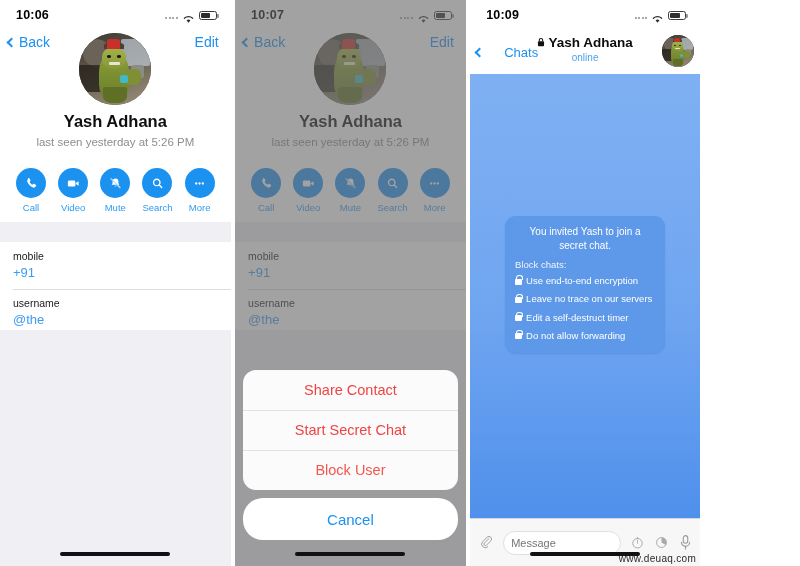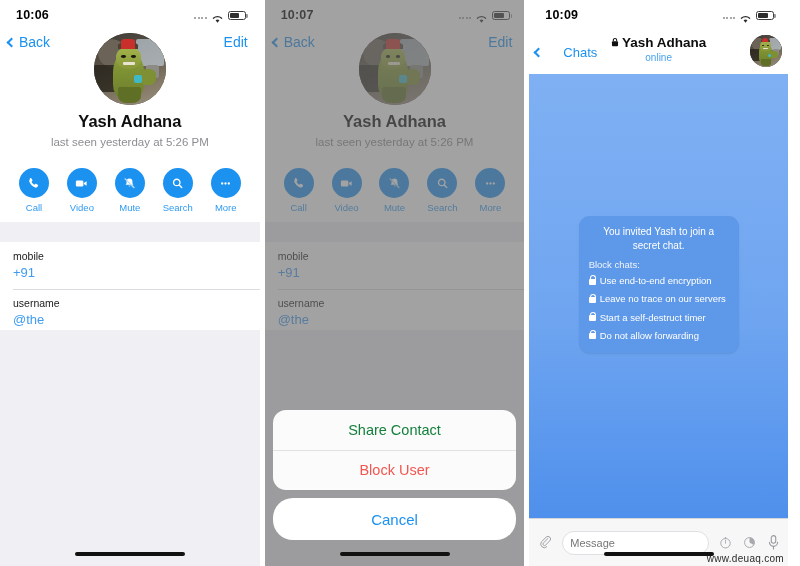--- a/index.html
+++ b/index.html
@@ -2,21 +2,21 @@
 <html><head>
 <meta charset="utf-8">
 <style>
   * { box-sizing: border-box; margin: 0; padding: 0; }
   html, body {
     width: 800px; height: 566px;
     background: #ffffff;
     font-family: "Liberation Sans", sans-serif;
     overflow: hidden;
   }
-  .sheet { position: relative; width: 788px; height: 566px; background:#ffffff; display:flex; }
+  .sheet { position: relative; width: 700px; height: 566px; background:#ffffff; display:flex; }
 
   .panel { position: relative; height: 566px; overflow: hidden; background:#fff; }
   .p1 { width: 264px; }
   .gap { width: 5px; background:#ffffff; height:566px; }
   .p2 { width: 264px; }
   .p3 { width: 263px; }
 
   
   .statusbar {
     height: 30px; display:flex; align-items:center; justify-content:space-between;
@@ -85,21 +85,21 @@
   .info-value { font-size:13px; color:#3e9bf2; }
   .filler { position:absolute; left:0; right:0; bottom:0; background:#efeff4; }
 
   
   .home-ind { position:absolute; bottom:10px; left:50%; transform:translateX(-50%); width:110px; height:4px; background:#111; border-radius:3px; }
 
   
   .dim { position:absolute; inset:0; background:rgba(105,105,105,0.62); z-index:5; }
   .sheet-wrap { position:absolute; left:8px; right:8px; bottom:26px; z-index:6; }
   .sheet-group { background:#fbfbfb; border-radius:13px; overflow:hidden; margin-bottom:8px; }
-  .sheet-item { height:40px; display:flex; align-items:center; justify-content:center; font-size:14.5px; color:#15803d; cursor:pointer; position:relative; }
+  .sheet-item { height:40px; display:flex; align-items:center; justify-content:center; font-size:14.5px; color:#ef4444; cursor:pointer; position:relative; }
   .sheet-item + .sheet-item:before { content:""; position:absolute; left:0; right:0; top:0; height:1px; background:#e2e2e4; }
   .sheet-item.danger { color:#f2564f; }
   .sheet-cancel { background:#fff; border-radius:20px; height:42px; display:flex; align-items:center; justify-content:center; font-size:15px; color:#1b91f0; font-weight:normal; cursor:pointer; }
 
   
   .chat-nav { height:44px; display:flex; align-items:center; padding:0 6px 0 6px; position:relative; background:#fff; }
   .chat-back { color:#1b91f0; font-size:13px; display:flex; align-items:center; gap:19px; cursor:pointer; }
   .chat-title-wrap { position:absolute; left:0; right:0; top:3px; text-align:center; pointer-events:none; }
   .chat-title { font-size:13.5px; font-weight:bold; color:#0d0d0d; display:inline-flex; align-items:center; gap:3px; }
   .chat-status { font-size:10px; color:#4aa3ee; margin-top:1px; }
@@ -360,20 +360,21 @@
         <div class="info-label">username</div>
         <div class="info-value">@the</div>
       </div>
     </div>
     <div class="filler" style="top:330px;"></div>
 
     <div class="dim"></div>
     <div class="sheet-wrap">
       <div class="sheet-group">
         <div class="sheet-item">Share Contact</div>
+        <div class="sheet-item">Start Secret Chat</div>
         <div class="sheet-item danger">Block User</div>
       </div>
       <div class="sheet-cancel">Cancel</div>
     </div>
     <div class="home-ind" style="z-index:7;"></div>
   </div>
 
   <div class="gap"></div>
 
   <div class="panel p3">
@@ -441,21 +442,21 @@
         <div class="bub-line">
           <span class="lock"></span>
           <span>Use end-to-end encryption</span>
         </div>
         <div class="bub-line">
           <span class="lock"></span>
           <span>Leave no trace on our servers</span>
         </div>
         <div class="bub-line">
           <span class="lock"></span>
-          <span>Start a self-destruct timer</span>
+          <span>Edit a self-destruct timer</span>
         </div>
         <div class="bub-line" style="margin-bottom:0;">
           <span class="lock"></span>
           <span>Do not allow forwarding</span>
         </div>
       </div>
     </div>
 
     <div class="inputbar">
       <span class="clip">

